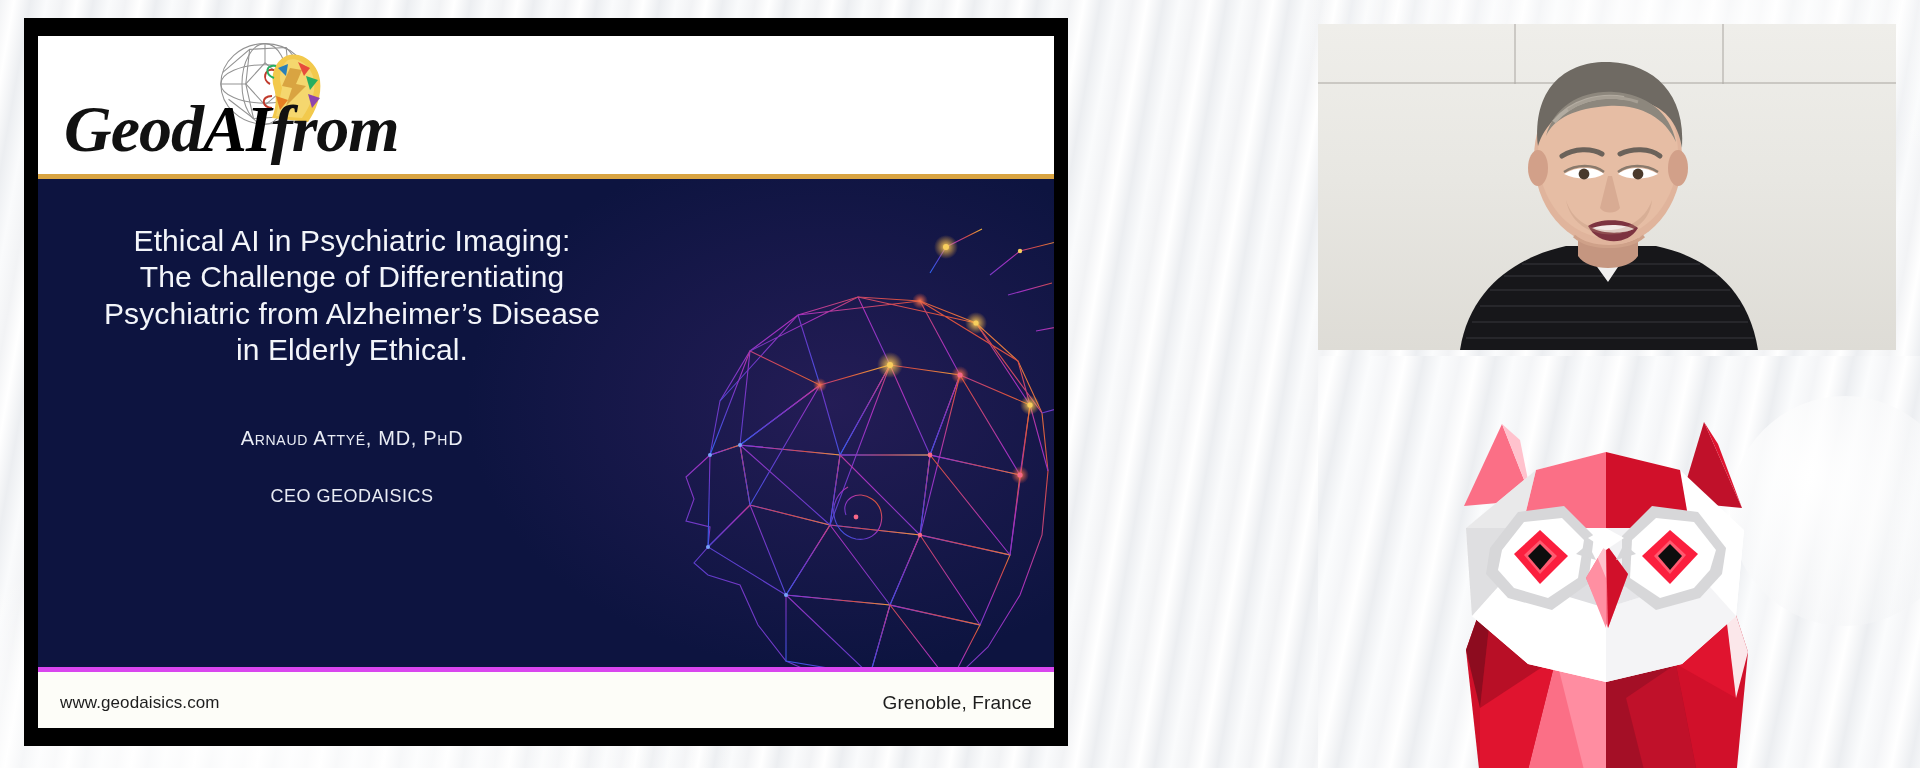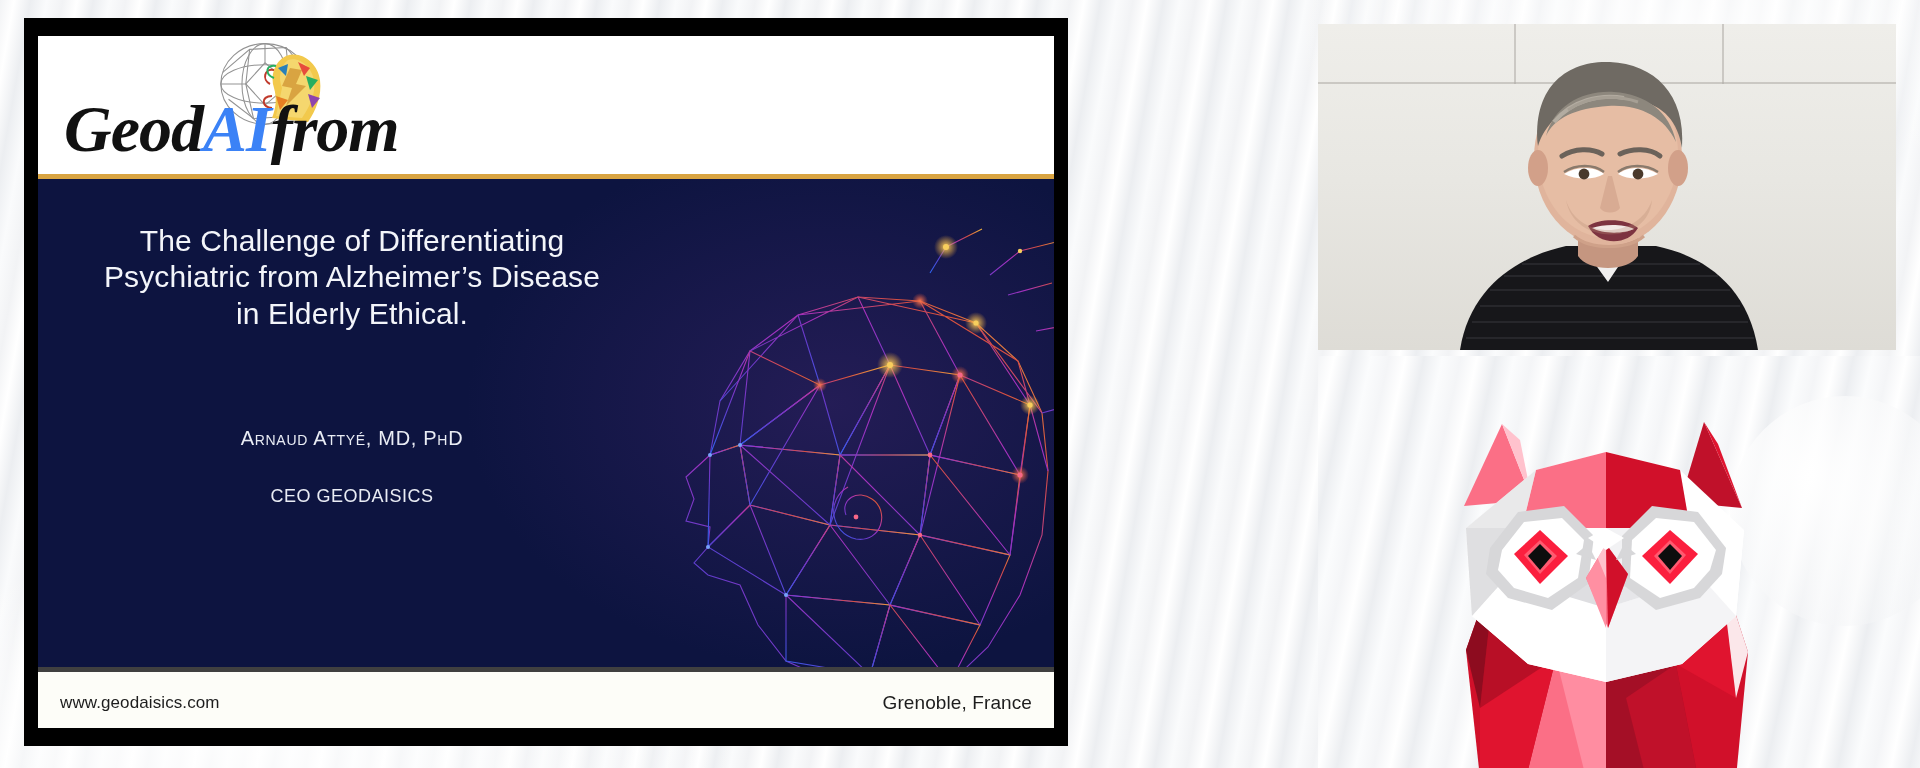--- a/index.html
+++ b/index.html
@@ -80,21 +80,21 @@
     font-weight: bold;
     font-size: 66px;
     line-height: 1;
     color: #111111;
     letter-spacing: -1px;
     position: relative;
     z-index: 3;
     white-space: nowrap;
   }
   .logo-ai {
-    color: #3b82f6;
+    color: #000000;
     font-style: italic;
     font-weight: bold;
   }
   
   .logo-globe {
     position: absolute;
     left: 168px;
     top: -2px;
     width: 118px;
     height: 96px;
@@ -163,21 +163,21 @@
     font-size: 18px;
     letter-spacing: .5px;
     white-space: nowrap;
   }
 
   
   .slide-footer {
     position: relative;
     height: 66px;
     background: #fdfdf8;
-    border-top: 5px solid #404040;
+    border-top: 5px solid #d946ef;
     display: flex;
     align-items: center;
     justify-content: space-between;
     padding: 0 22px;
     box-sizing: border-box;
   }
   .footer-left, .footer-right {
     color: #1d1d1d;
     font-size: 17px;
     letter-spacing: .1px;
@@ -375,20 +375,21 @@
           </g>
           <g fill="#7aa8ff">
             <circle cx="120" cy="300" r="2"></circle>
             <circle cx="150" cy="290" r="2"></circle>
             <circle cx="118" cy="392" r="2"></circle>
             <circle cx="196" cy="440" r="2"></circle>
           </g>
         </svg>
 
         <div class="title-block">
+          <div class="title-line">Ethical AI in Psychiatric Imaging:</div>
           <div class="title-line">The Challenge of Differentiating</div>
           <div class="title-line">Psychiatric from Alzheimer’s Disease</div>
           <div class="title-line">in Elderly Ethical.</div>
         </div>
 
         <div class="author-block">
           <div class="author-name">Arnaud Attyé, MD, PhD</div>
           <div class="author-role">CEO GEODAISICS</div>
         </div>
       </div>

